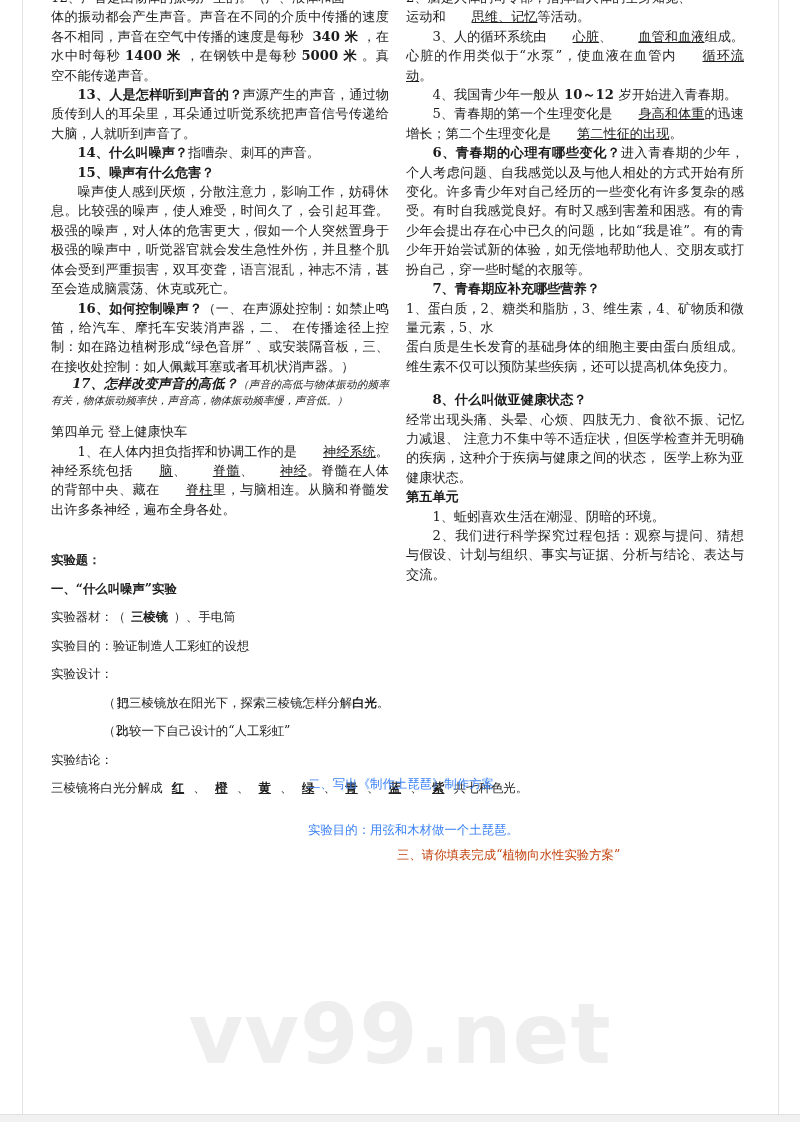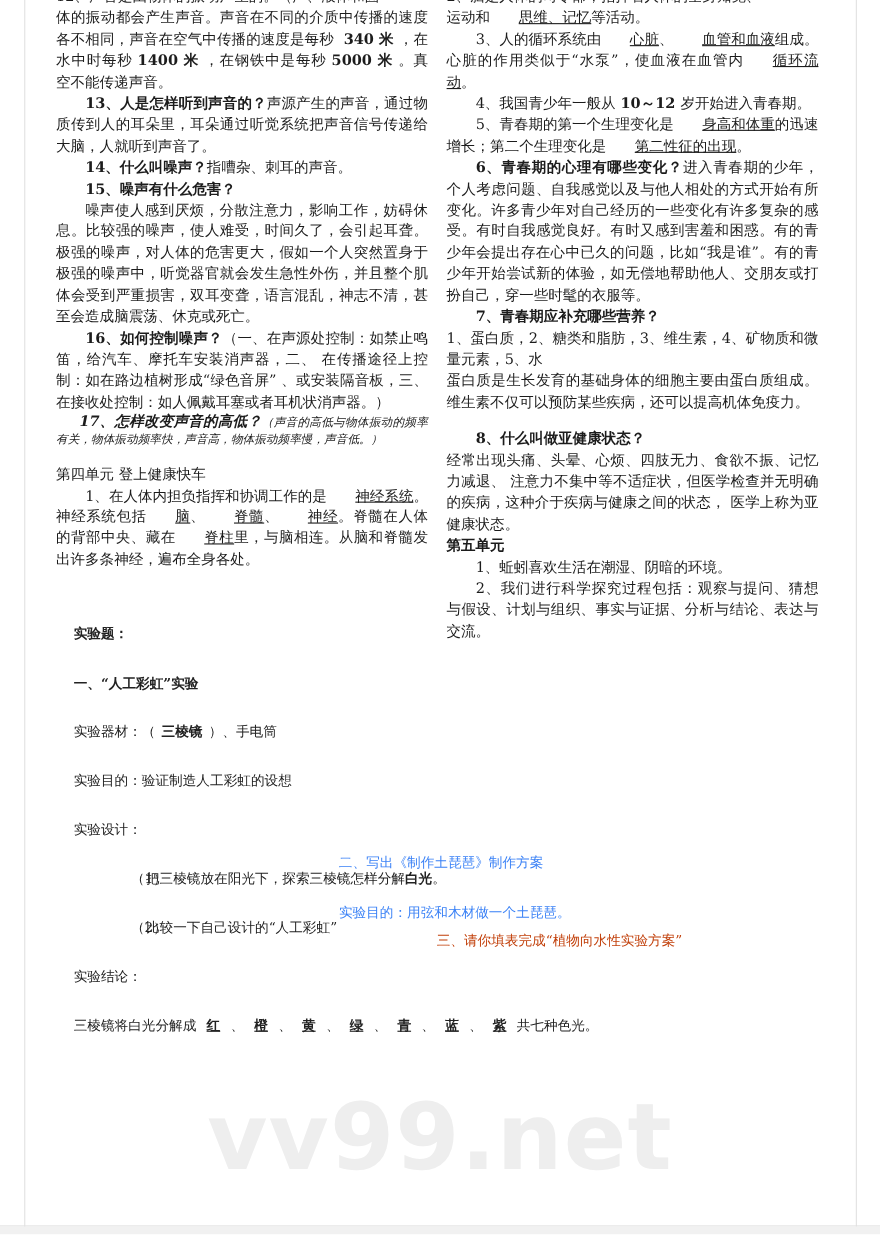--- a/index.html
+++ b/index.html
@@ -77,21 +77,21 @@
   
   .exp {
     position: absolute;
     left: 51px;
     top: 546px;
     width: 700px;
     font-size: 12.4px;
     line-height: 28.5px;
     color: #222;
   }
-  .exp p { margin: 16px; padding: 0; }
+  .exp p { margin: 0; padding: 0; }
   .exp .sub { text-indent: 2.1em; }
   .exp .paren { display: inline-block; width: 2.3em; }
   .exp-fill {
     text-decoration: underline;
     font-weight: bold;
     padding: 0 0.75em;
   }
 
   .exp-two {
     position: absolute;
@@ -198,21 +198,21 @@
 
       <p class="indent">2、我们进行科学探究过程包括：观察与提问、猜想与假设、计划与组织、事实与证据、分析与结论、表达与交流。</p>
 
     </div>
   </div>
 
   <div class="exp">
 
     <p class="b">实验题：</p>
 
-    <p class="b">一、“人工彩虹”实验</p>
+    <p class="b">一、“什么叫噪声”实验</p>
 
     <p><span>实验器材：</span><span>（</span><span class="b" style="padding:0 0.45em">三棱镜</span><span>）、手电筒</span></p>
 
     <p><span>实验目的：</span><span>验证制造人工彩虹的设想</span></p>
 
     <p>实验设计：</p>
 
     <p class="sub"><span class="paren">（1）</span><span style="padding-left:0.9em">把三棱镜放在阳光下，探索三棱镜怎样分解</span><span class="b">白光</span><span>。</span></p>
 
     <p class="sub"><span class="paren">（2）</span><span style="padding-left:0.9em">比较一下自己设计的“人工彩虹”</span></p>

